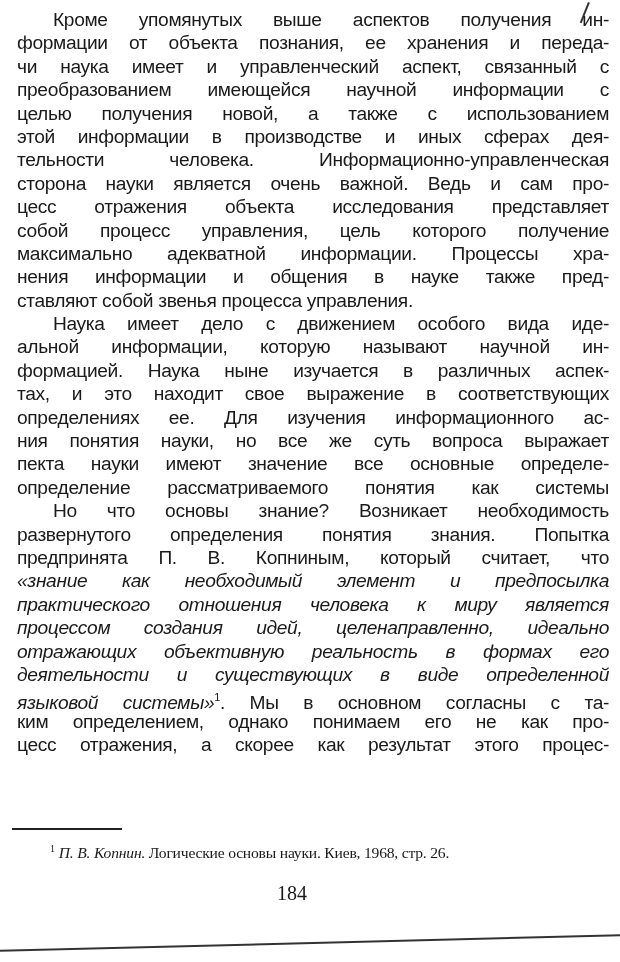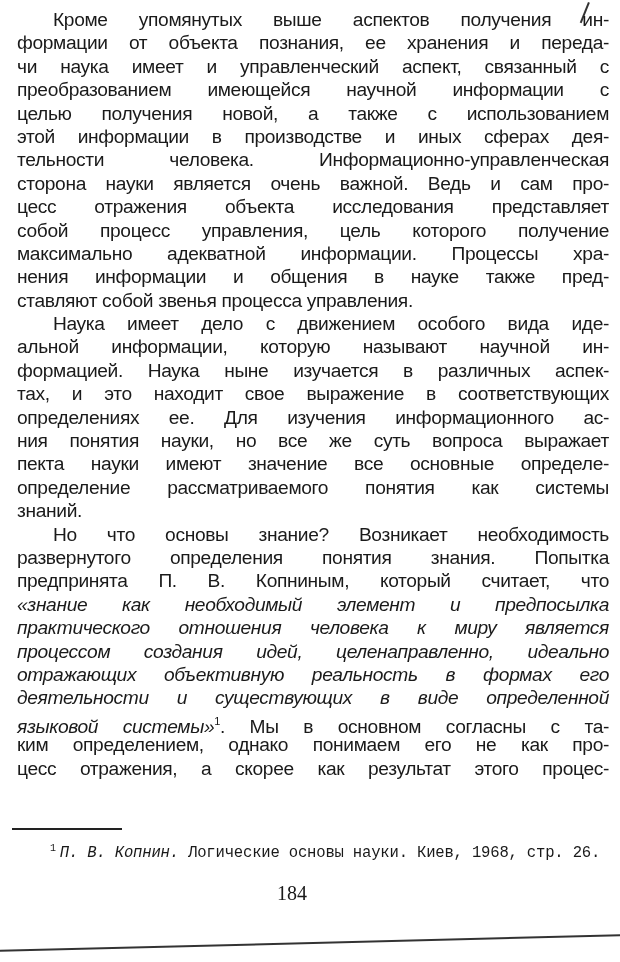--- a/index.html
+++ b/index.html
@@ -13,21 +13,21 @@
     text-align:justify; text-align-last:justify; letter-spacing:-0.35px;
     font-family:Liberation Sans, sans-serif;
   }
   .line.indent { padding-left:36px; }
   .line.last { text-align-last:left; }
   .it { font-style:italic; }
   .sup { font-size:11px; vertical-align:8px; }
   .fn-rule { position:absolute; left:12px; top:828px; width:110px; height:2px; background:#222; }
   .footnote {
     position:absolute; left:50px; top:843px; width:560px; font-size:15.6px;
-    font-family:Liberation Mono, monospace; white-space:nowrap; letter-spacing:-0.2px;
+    font-family:Liberation Serif, serif; white-space:nowrap; letter-spacing:-0.2px;
   }
   .footnote .sup { font-size:10px; vertical-align:6px; margin-right:4px; }
   .page-num {
     position:absolute; left:0; width:584px; top:882px; text-align:center;
     font-size:20px; font-family:"Liberation Serif", serif;
   }
   .bottom-rule {
     position:absolute; left:-5px; top:950px; width:632px; height:1.5px; background:#333;
     transform:rotate(-1.45deg); transform-origin:left center;
   }
@@ -61,21 +61,20 @@
 
   <div>
     <div class="line indent">Наука имеет дело с движением особого вида иде-</div>
     <div class="line">альной информации, которую называют научной ин-</div>
     <div class="line">формацией. Наука ныне изучается в различных аспек-</div>
     <div class="line">тах, и это находит свое выражение в соответствующих</div>
     <div class="line">определениях ее. Для изучения информационного ас-</div>
     <div class="line">ния понятия науки, но все же суть вопроса выражает</div>
     <div class="line">пекта науки имеют значение все основные определе-</div>
     <div class="line">определение рассматриваемого понятия как системы</div>
-    <div class="line last">знаний.</div>
   </div>
 
   <div>
     <div class="line indent">Но что основы знание? Возникает необходимость</div>
     <div class="line">развернутого определения понятия знания. Попытка</div>
     <div class="line">предпринята П. В. Копниным, который считает, что</div>
     <div class="line it">«знание как необходимый элемент и предпосылка</div>
     <div class="line it">практического отношения человека к миру является</div>
     <div class="line it">процессом создания идей, целенаправленно, идеально</div>
     <div class="line it">отражающих объективную реальность в формах его</div>

